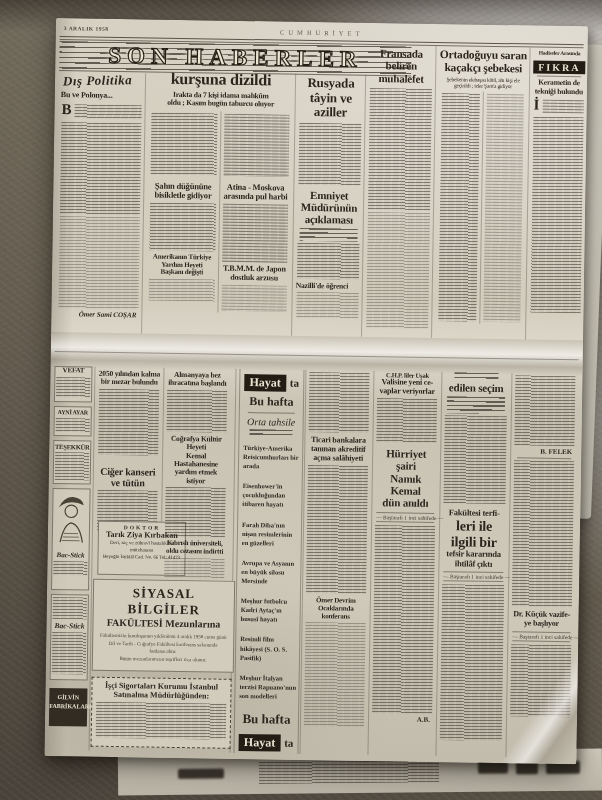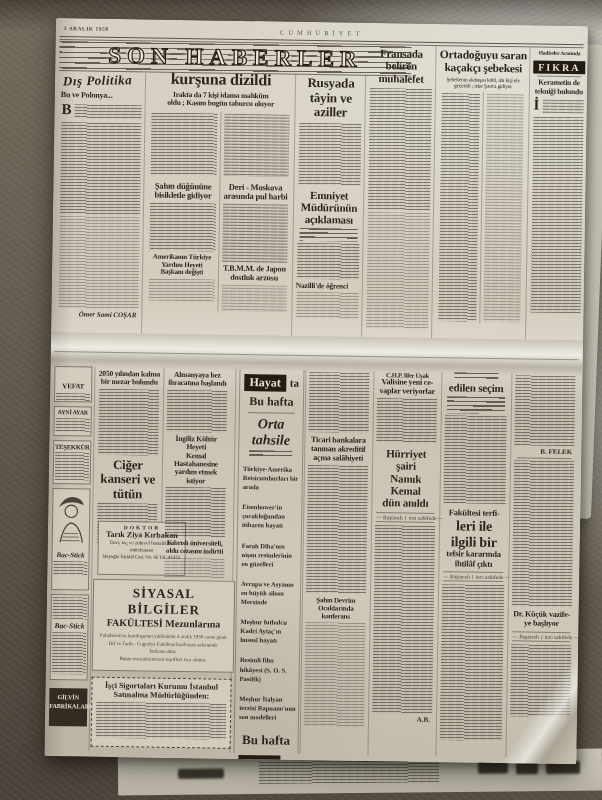--- a/index.html
+++ b/index.html
@@ -138,21 +138,21 @@
       <div>
         <div class="h" style="font-size:8.5px;margin-top:5px">Şahın düğününe</div>
         <div class="h" style="font-size:8.5px">bisikletle gidiyor</div>
         <div class="b" style="height:48px"></div>
         <div class="h" style="font-size:7px;margin-top:3px">Amerikanın Türkiye</div>
         <div class="h" style="font-size:7px">Yardım Heyeti</div>
         <div class="h" style="font-size:7px">Başkanı değişti</div>
         <div class="b lt" style="height:22px"></div>
       </div>
       <div>
-        <div class="h" style="font-size:8.5px;margin-top:5px">Deri - Moskova</div>
+        <div class="h" style="font-size:8.5px;margin-top:5px">Atina - Moskova</div>
         <div class="h" style="font-size:8.5px">arasında pul harbi</div>
         <div class="b" style="height:58px"></div>
         <div class="h" style="font-size:8px;margin-top:3px">T.B.M.M. de Japon</div>
         <div class="h" style="font-size:8px">dostluk arzusu</div>
         <div class="b lt" style="height:26px"></div>
       </div>
     </div>
   </div>
 
   <div class="ab" style="left:244px;top:54px;width:64px;height:260px">
@@ -211,21 +211,21 @@
 
   <div class="vr" style="left:44px;top:348px;height:384px"></div>
   <div class="vr" style="left:113px;top:348px;height:208px"></div>
   <div class="vr" style="left:185px;top:348px;height:384px"></div>
   <div class="vr" style="left:255px;top:348px;height:384px"></div>
   <div class="vr" style="left:323px;top:348px;height:384px"></div>
   <div class="vr" style="left:391px;top:348px;height:384px"></div>
   <div class="vr" style="left:461px;top:348px;height:384px"></div>
 
   <div class="ab" style="left:4px;top:348px;width:38px;height:384px">
-    <div class="box" style="height:36px;padding-top:16px">
+    <div class="box" style="height:36px;padding-top:0">
       <div class="h" style="font-size:7px">VEFAT</div>
       <div class="b" style="height:20px"></div>
     </div>
     <div class="box" style="height:30px;margin-top:4px;padding-top:2px">
       <div class="h" style="font-size:6px">AYNİ AYAR</div>
       <div class="b" style="height:14px"></div>
     </div>
     <div class="box" style="height:44px;margin-top:4px;padding-top:2px">
       <div class="h" style="font-size:6.5px">TEŞEKKÜR</div>
       <div class="b" style="height:28px"></div>
@@ -245,21 +245,21 @@
       <div style="font-size:7.5px;font-weight:700;font-style:italic">Bac-Stick</div>
       <div class="b" style="height:42px"></div>
     </div>
     <div style="height:38px;margin-top:8px;background:#332c23;color:#e8e1cf;font-size:6px;font-weight:700;text-align:center;padding-top:5px;line-height:1.5">GİLVİN FABRİKALARI</div>
   </div>
 
   <div class="ab" style="left:48px;top:348px;width:62px;height:152px">
     <div class="h" style="font-size:7.5px;margin-top:3px">2050 yılından kalma</div>
     <div class="h" style="font-size:7.5px">bir mezar bulundu</div>
     <div class="b" style="height:66px"></div>
-    <div class="h" style="font-size:13px;margin-top:3px">Ciğer kanseri ve tütün</div>
+    <div class="h" style="font-size:10px;margin-top:11px">Ciğer kanseri ve tütün</div>
     <div class="b" style="height:42px"></div>
   </div>
 
   <div class="ab box" style="left:50px;top:502px;width:88px;height:54px;text-align:center;padding:2px;background:#d2ccbd">
     <div style="font-size:5.5px;letter-spacing:2px;font-weight:700">DOKTOR</div>
     <div style="font-size:8px;font-weight:700">Tarık Ziya Kırbakan</div>
     <div style="font-size:5px;line-height:1.35;margin-top:1px">Deri, saç ve zührevî hastalıkları mütehassısı</div>
     <div style="font-size:4.8px;line-height:1.35">Beyoğlu İstiklâl Cad. No. 66  Tel: 41473</div>
   </div>
 
@@ -274,37 +274,37 @@
   <div class="ab" style="left:46px;top:658px;width:140px;height:70px;border:1.5px dashed #4a4236;background:#d2ccbd;padding:3px;text-align:center">
     <div style="font-size:8px;font-weight:700">İşçi Sigortaları Kurumu İstanbul</div>
     <div style="font-size:8px;font-weight:700">Satınalma Müdürlüğünden:</div>
     <div class="b" style="height:36px;margin-top:3px"></div>
   </div>
 
   <div class="ab" style="left:116px;top:348px;width:62px;height:208px">
     <div class="h" style="font-size:7.5px;margin-top:3px">Almanyaya bez</div>
     <div class="h" style="font-size:7.5px">ihracatına başlandı</div>
     <div class="b" style="height:42px"></div>
-    <div class="h" style="font-size:7.5px;margin-top:3px">İngiliz Kültür Heyeti</div>
+    <div class="h" style="font-size:7.5px;margin-top:3px">Coğrafya Kültür Heyeti</div>
     <div class="h" style="font-size:7.5px">Kemal Hastahanesine</div>
     <div class="h" style="font-size:7.5px">yardım etmek istiyor</div>
     <div class="b" style="height:50px"></div>
     <div class="h" style="font-size:7px;margin-top:3px">Kıbrıslı üniversiteli,</div>
     <div class="h" style="font-size:7px">oldu cezasını indirtti</div>
     <div class="b lt" style="height:20px"></div>
   </div>
 
   <div class="ab" style="left:189px;top:348px;width:65px;height:384px;border-left:1px solid rgba(58,50,42,.4);border-right:1px solid rgba(58,50,42,.4);padding:3px 2px;text-align:center">
     <div>
       <span class="inv" style="font-size:12px;padding:1px 5px">Hayat</span>
       <span style="font-size:11px;font-weight:700">ta</span>
     </div>
     <div style="font-size:12px;font-weight:700;margin-top:3px">Bu hafta</div>
     <div class="hrule" style="margin:3px 6px"></div>
-    <div style="font-size:14px;font-weight:700;font-style:italic">Orta tahsile</div>
+    <div style="font-size:10px;font-weight:400;font-style:italic">Orta tahsile</div>
     <div class="bs" style="height:8px;margin:2px 8px 6px"></div>
     <div class="prom-it">Türkiye-Amerika Reisicumhurları bir arada</div>
     <div class="prom-it">Eisenhower'in çocukluğundan itibaren hayatı</div>
     <div class="prom-it">Farah Diba'nın nişan resimlerinin en güzelleri</div>
     <div class="prom-it">Avrupa ve Asyanın en büyük silosu Mersinde</div>
     <div class="prom-it">Meşhur futbolcu Kadri Aytaç'ın hususî hayatı</div>
     <div class="prom-it">Resimli film hikâyesi (S. O. S. Pasifik)</div>
     <div class="prom-it">Meşhur İtalyan terzisi Rapuano'nun son modelleri</div>
     <div style="font-size:13px;font-weight:700;margin-top:8px">Bu hafta</div>
     <div style="margin-top:5px">
@@ -312,21 +312,21 @@
       <span style="font-size:11px;font-weight:700">ta</span>
     </div>
   </div>
 
   <div class="ab" style="left:258px;top:348px;width:62px;height:384px">
     <div class="b" style="height:60px"></div>
     <div class="h" style="font-size:8px;margin-top:4px">Ticari bankalara</div>
     <div class="h" style="font-size:8px">tanınan akreditif</div>
     <div class="h" style="font-size:8px">açma salâhiyeti</div>
     <div class="b" style="height:128px"></div>
-    <div class="h" style="font-size:7px;margin-top:4px">Şahın Devrim</div>
+    <div class="h" style="font-size:7px;margin-top:4px">Ömer Devrim</div>
     <div class="h" style="font-size:7px">Ocaklarında konferans</div>
     <div class="b lt" style="height:104px"></div>
   </div>
 
   <div class="ab" style="left:326px;top:348px;width:62px;height:384px">
     <div class="h kick" style="font-size:6.5px">C.H.P. liler Uşak</div>
     <div class="h" style="font-size:8px">Valisine yeni ce-</div>
     <div class="h" style="font-size:8px">vaplar veriyorlar</div>
     <div class="b" style="height:44px"></div>
     <div class="h" style="font-size:11px;margin-top:5px">Hürriyet şairi</div>

